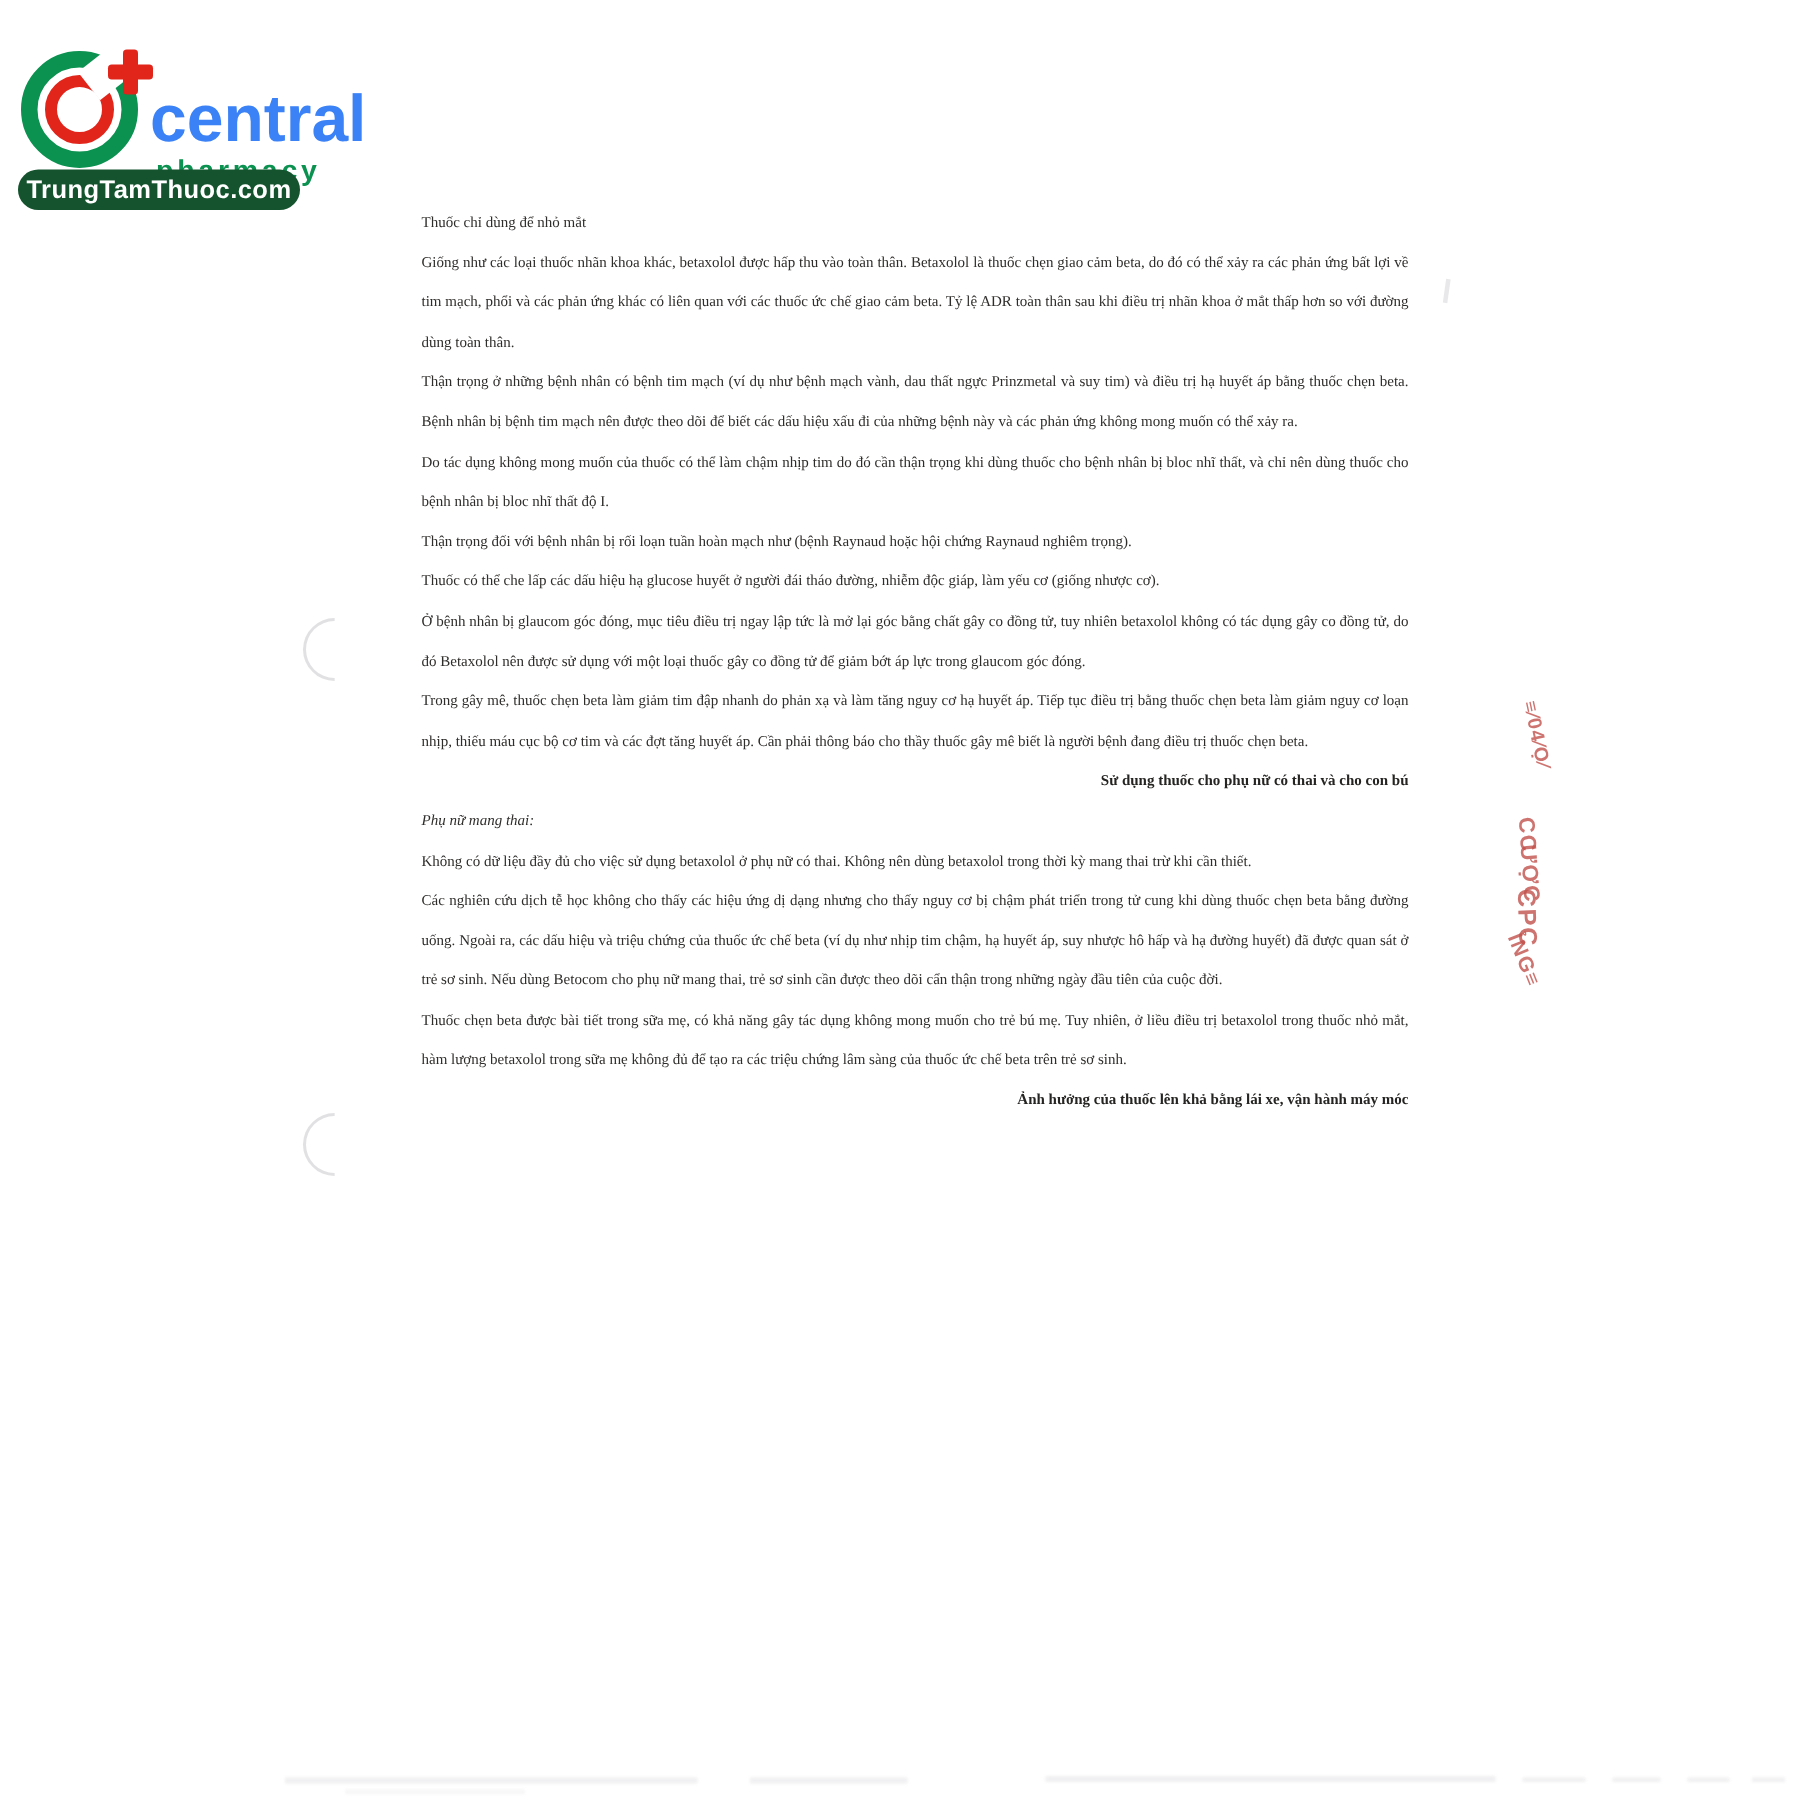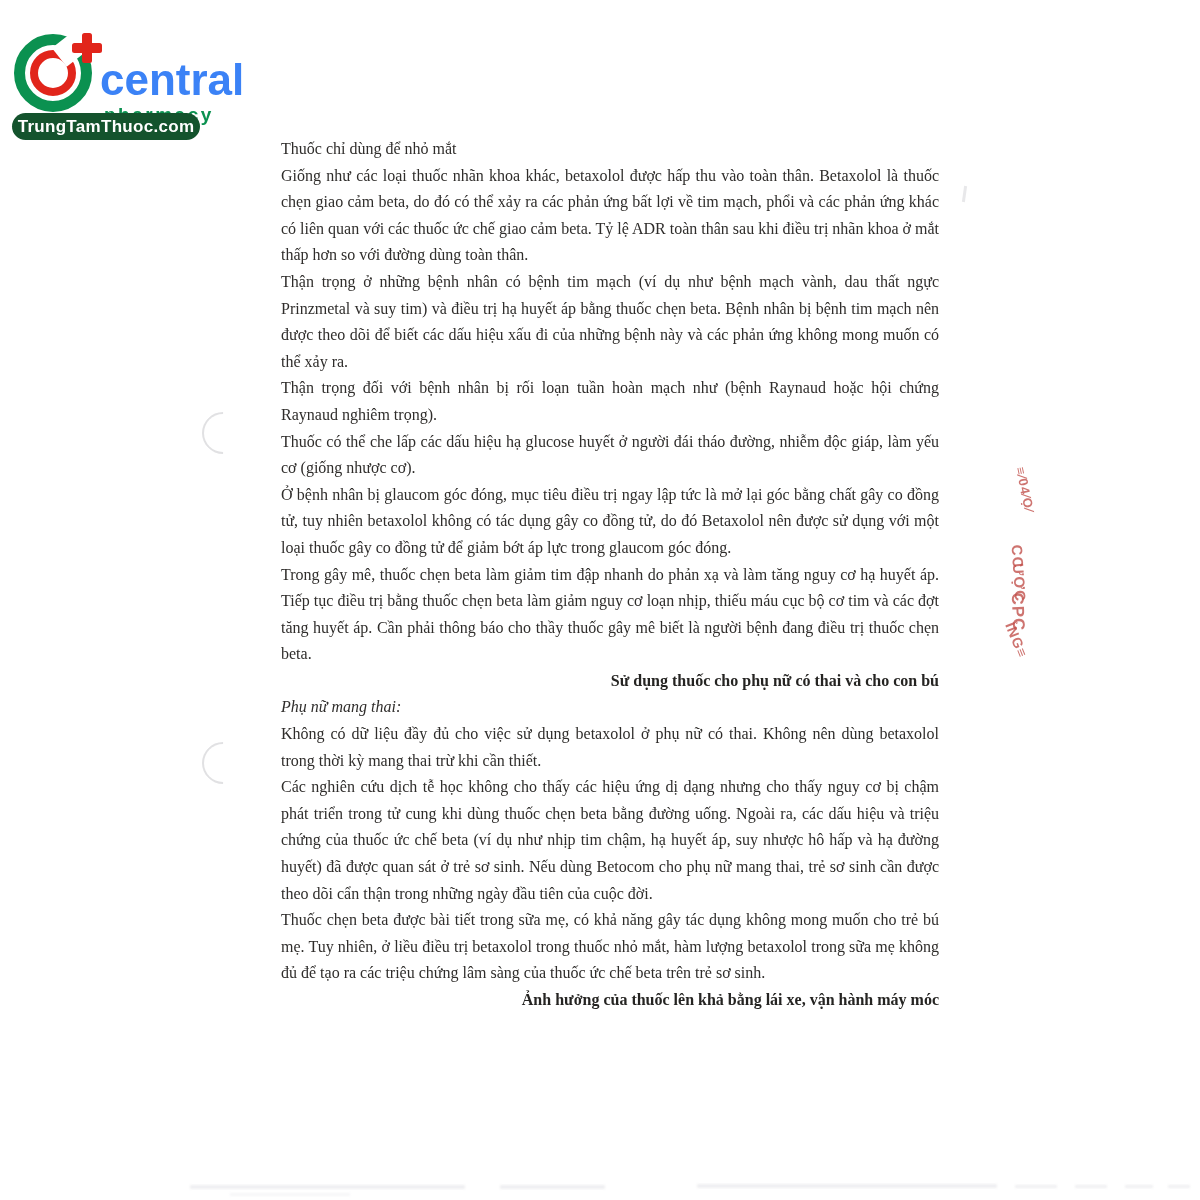--- a/index.html
+++ b/index.html
@@ -30,21 +30,21 @@
     font-size:19px;color:#0b9150;letter-spacing:2.5px;}
   .site-pill{position:absolute;left:0px;top:81px;width:188px;height:27px;
     background:#14532d;border-radius:14px;display:flex;
     align-items:center;justify-content:center;}
   .site-pill span{font-family:"Liberation Sans",sans-serif;font-weight:700;
     font-size:17px;color:#ffffff;letter-spacing:0.3px;}
 
   
   .doc{
     position:absolute;left:281px;top:136px;width:658px;
-    font-size:16px;line-height:26.6px;color:#2f2d2b;
+    font-size:10px;line-height:26.6px;color:#2f2d2b;
     text-align:justify;
   }
   .para{margin:0;text-align:justify;}
   .para.bold{font-weight:700;color:#252422;text-align:right;}
   .para.italic-underline{font-style:italic;text-align:left;}
 
   
   .stamp{position:absolute;left:996px;top:470px;width:50px;height:180px;}
   .stamp-frag{position:absolute;left:0;color:#c2524d;
     font-family:"Liberation Sans",sans-serif;font-weight:700;
@@ -89,20 +89,21 @@
   <div class="brand-sub">pharmacy</div>
   <div class="site-pill">
     <span>TrungTamThuoc.com</span>
   </div>
 </div>
 
 <div class="doc">
     <p class="para normal">Thuốc chỉ dùng để nhỏ mắt</p>
     <p class="para normal">Giống như các loại thuốc nhãn khoa khác, betaxolol được hấp thu vào toàn thân. Betaxolol là thuốc chẹn giao cảm beta, do đó có thể xảy ra các phản ứng bất lợi về tim mạch, phổi và các phản ứng khác có liên quan với các thuốc ức chế giao cảm beta. Tỷ lệ ADR toàn thân sau khi điều trị nhãn khoa ở mắt thấp hơn so với đường dùng toàn thân.</p>
     <p class="para normal">Thận trọng ở những bệnh nhân có bệnh tim mạch (ví dụ như bệnh mạch vành, dau thất ngực Prinzmetal và suy tim) và điều trị hạ huyết áp bằng thuốc chẹn beta. Bệnh nhân bị bệnh tim mạch nên được theo dõi để biết các dấu hiệu xấu đi của những bệnh này và các phản ứng không mong muốn có thể xảy ra.</p>
+    <p class="para normal">Do tác dụng không mong muốn của thuốc có thể làm chậm nhịp tim do đó cần thận trọng khi dùng thuốc cho bệnh nhân bị bloc nhĩ thất, và chỉ nên dùng thuốc cho bệnh nhân bị bloc nhĩ thất độ I.</p>
     <p class="para normal">Thận trọng đối với bệnh nhân bị rối loạn tuần hoàn mạch như (bệnh Raynaud hoặc hội chứng Raynaud nghiêm trọng).</p>
     <p class="para normal">Thuốc có thể che lấp các dấu hiệu hạ glucose huyết ở người đái tháo đường, nhiễm độc giáp, làm yếu cơ (giống nhược cơ).</p>
     <p class="para normal">Ở bệnh nhân bị glaucom góc đóng, mục tiêu điều trị ngay lập tức là mở lại góc bằng chất gây co đồng tử, tuy nhiên betaxolol không có tác dụng gây co đồng tử, do đó Betaxolol nên được sử dụng với một loại thuốc gây co đồng tử để giảm bớt áp lực trong glaucom góc đóng.</p>
     <p class="para normal">Trong gây mê, thuốc chẹn beta làm giảm tim đập nhanh do phản xạ và làm tăng nguy cơ hạ huyết áp. Tiếp tục điều trị bằng thuốc chẹn beta làm giảm nguy cơ loạn nhịp, thiếu máu cục bộ cơ tim và các đợt tăng huyết áp. Cần phải thông báo cho thầy thuốc gây mê biết là người bệnh đang điều trị thuốc chẹn beta.</p>
     <p class="para bold">Sử dụng thuốc cho phụ nữ có thai và cho con bú</p>
     <p class="para italic-underline">Phụ nữ mang thai:</p>
     <p class="para normal">Không có dữ liệu đầy đủ cho việc sử dụng betaxolol ở phụ nữ có thai. Không nên dùng betaxolol trong thời kỳ mang thai trừ khi cần thiết.</p>
     <p class="para normal">Các nghiên cứu dịch tễ học không cho thấy các hiệu ứng dị dạng nhưng cho thấy nguy cơ bị chậm phát triển trong tử cung khi dùng thuốc chẹn beta bằng đường uống. Ngoài ra, các dấu hiệu và triệu chứng của thuốc ức chế beta (ví dụ như nhịp tim chậm, hạ huyết áp, suy nhược hô hấp và hạ đường huyết) đã được quan sát ở trẻ sơ sinh. Nếu dùng Betocom cho phụ nữ mang thai, trẻ sơ sinh cần được theo dõi cẩn thận trong những ngày đầu tiên của cuộc đời.</p>
     <p class="para normal">Thuốc chẹn beta được bài tiết trong sữa mẹ, có khả năng gây tác dụng không mong muốn cho trẻ bú mẹ. Tuy nhiên, ở liều điều trị betaxolol trong thuốc nhỏ mắt, hàm lượng betaxolol trong sữa mẹ không đủ để tạo ra các triệu chứng lâm sàng của thuốc ức chế beta trên trẻ sơ sinh.</p>
     <p class="para bold">Ảnh hưởng của thuốc lên khả bằng lái xe, vận hành máy móc</p>

